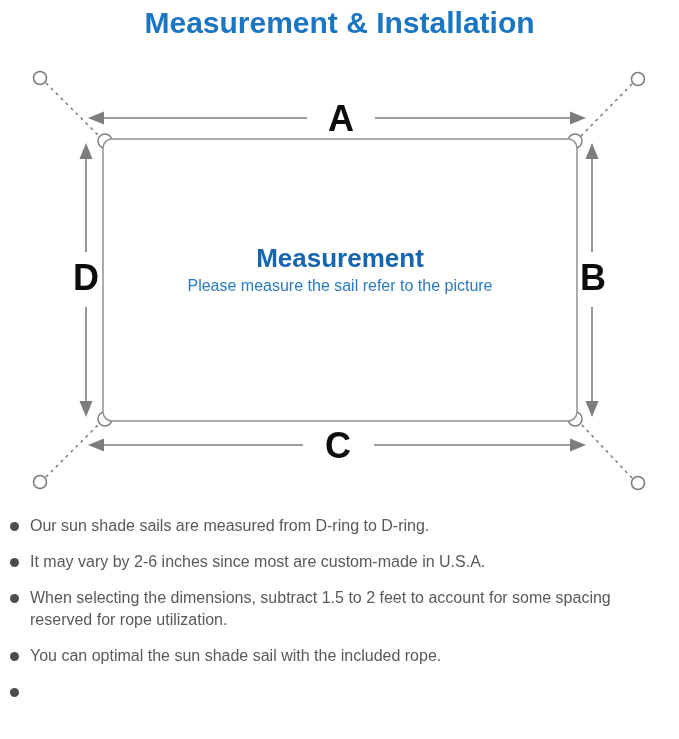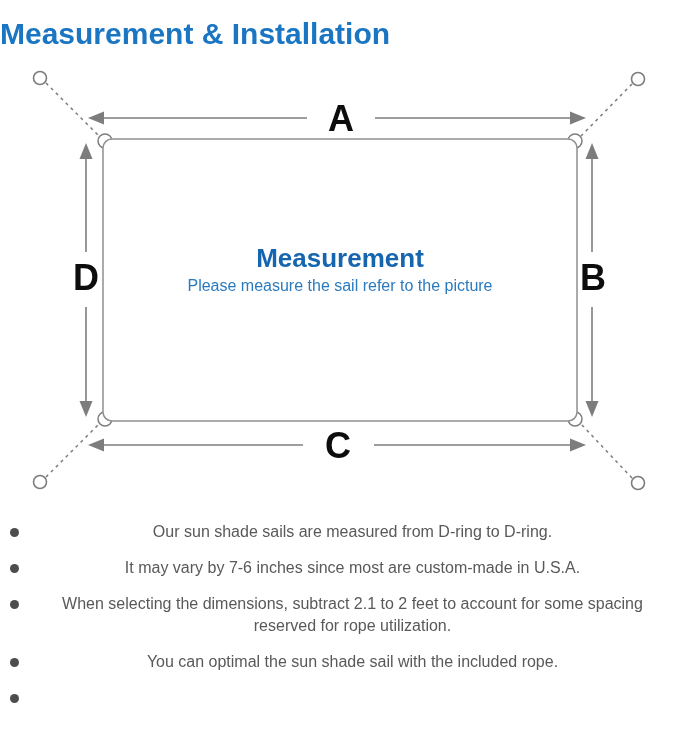--- a/index.html
+++ b/index.html
@@ -11,21 +11,21 @@
     --text-gray:#595959;
   }
   *{margin:0;padding:0;box-sizing:border-box;}
   html,body{background:#ffffff;}
   body{
     width:679px;height:739px;overflow:hidden;
     font-family:"Liberation Sans","DejaVu Sans",sans-serif;
     position:relative;
   }
   .header{
-    height:40px;padding-top:17px;text-align:left;
+    height:40px;padding-top:6px;text-align:center;
   }
   .header h1{
     font-size:30px;font-weight:bold;color:var(--title-blue);
     letter-spacing:0px;line-height:34px;
   }
   .diagram{display:block;width:679px;height:465px;}
   .diagram .thin{stroke:var(--line-gray);stroke-width:1.6;fill:none;}
   .diagram .rope{stroke:var(--line-gray);stroke-width:1.5;fill:none;stroke-dasharray:3 4;}
   .diagram .anchor{stroke:var(--line-gray);stroke-width:1.6;fill:#ffffff;}
   .diagram .dring{stroke:var(--line-gray);stroke-width:1.5;fill:#ffffff;}
@@ -40,21 +40,21 @@
     font-family:"Liberation Sans","DejaVu Sans",sans-serif;
     font-size:26px;font-weight:bold;fill:var(--center-blue);
     text-anchor:middle;
   }
   .diagram .csub{
     font-family:"Liberation Sans","DejaVu Sans",sans-serif;
     font-size:16px;font-weight:normal;fill:var(--subtitle-blue);
     text-anchor:middle;
   }
   .notes{
-    list-style:none;margin-top:16px;padding:0 4px 0 0;text-align:center;
+    list-style:none;margin-top:10px;padding:0 4px 0 0;
   }
   .notes li{
     position:relative;padding-left:30px;margin-bottom:14px;
     font-size:16px;line-height:22px;color:var(--text-gray);
     white-space:pre-line;
   }
   .notes li .dot{
     position:absolute;left:10px;top:7px;width:9px;height:9px;
     border-radius:50%;background:#4d4d4d;
   }
@@ -116,18 +116,18 @@
     <polygon class="head" points="592,377 585.5,361 598.5,361"></polygon>
     <text class="dimlabel" x="593" y="250">B</text>
   </g>
 
   <text class="ctitle" x="340" y="227">Measurement</text>
   <text class="csub" x="340" y="251">Please measure the sail refer to the picture</text>
 </svg>
 
 <ul class="notes">
   <li><span class="dot"></span><span>Our sun shade sails are measured from D-ring to D-ring.</span></li>
-  <li><span class="dot"></span><span>It may vary by 7-6 inches since most are custom-made in U.S.A.</span></li>
-  <li><span class="dot"></span><span>When selecting the dimensions, subtract 2.1 to 2 feet to account for some spacing
+  <li><span class="dot"></span><span>It may vary by 2-6 inches since most are custom-made in U.S.A.</span></li>
+  <li><span class="dot"></span><span>When selecting the dimensions, subtract 1.5 to 2 feet to account for some spacing
 reserved for rope utilization.</span></li>
   <li><span class="dot"></span><span>You can optimal the sun shade sail with the included rope.</span></li>
   <li><span class="dot"></span></li>
 </ul>
 
 </body></html>

